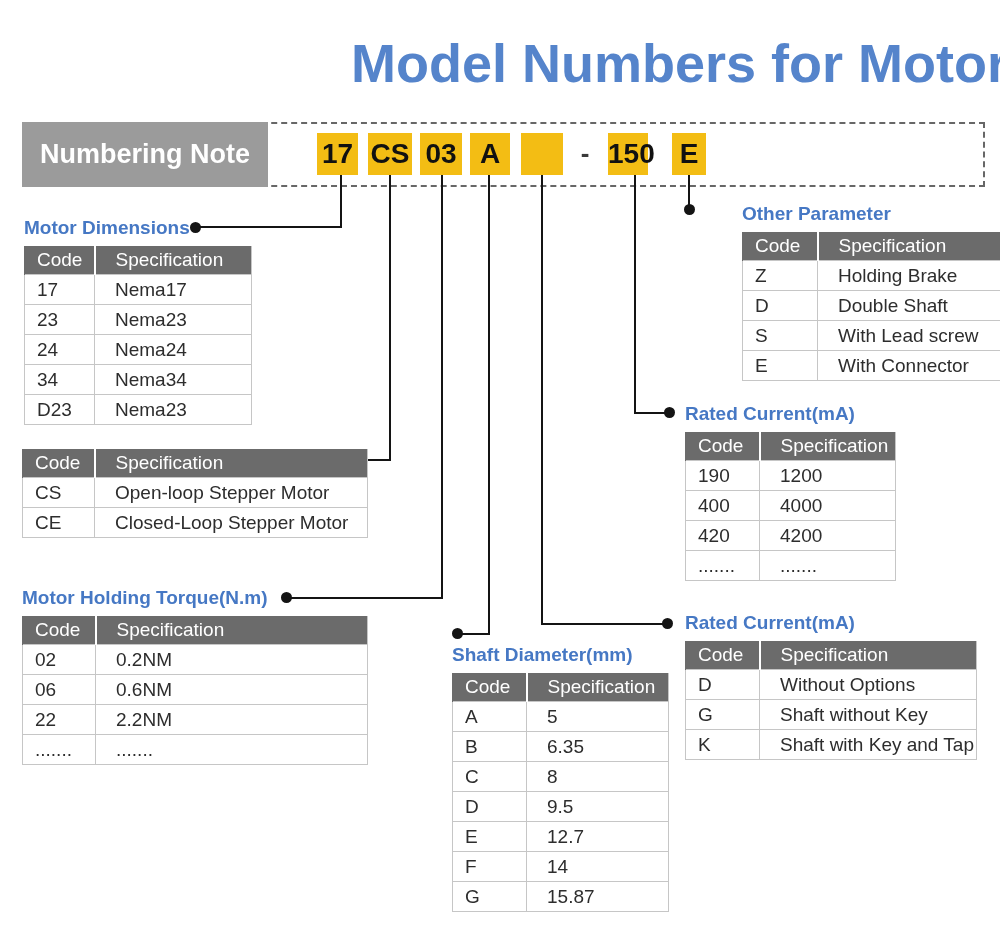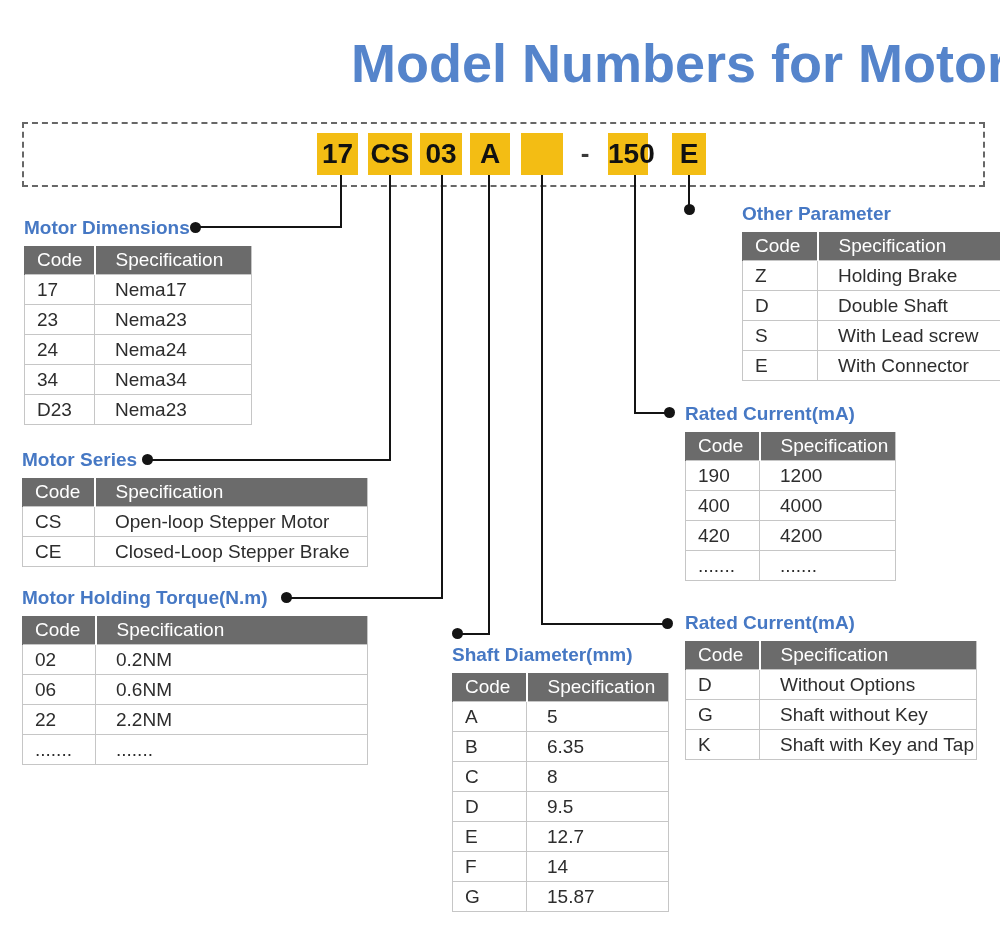--- a/index.html
+++ b/index.html
@@ -61,20 +61,21 @@
   table.spec td.spec-col, table.spec th.spec-col { padding-left: 20px; }
 </style>
 </head>
 <body>
 
 <div id="canvas">
 
   <h1 class="page-title">Model Numbers for Motor</h1>
 
   <div class="dash-box"></div>
+  <div class="note-box">Numbering Note</div>
 
   <div class="code-box" style="left:317px;width:41px">17</div>
   <div class="code-box" style="left:368px;width:44px">CS</div>
   <div class="code-box" style="left:420px;width:42px">03</div>
   <div class="code-box" style="left:470px;width:40px">A</div>
   <div class="code-box" style="left:521px;width:42px"></div>
   <div class="code-sep">-</div>
   <div class="code-box" style="left:608px;width:40px">150</div>
   <div class="code-box" style="left:672px;width:34px">E</div>
 
@@ -137,40 +138,39 @@
           </tr>
           <tr>
             <td>D23</td>
             <td class="spec-col">Nema23</td>
           </tr>
         </tbody>
       </table>
   </div>
 
   <div class="section" style="left:22px;top:449px">
-    <span class="sec-title">Motor Series</span>
     <table class="spec" style="width:346px">
       <colgroup>
           <col style="width:72px">
           <col>
         </colgroup>
     <thead>
           <tr>
             <th>Code</th>
             <th class="spec-col">Specification</th>
           </tr>
         </thead>
         <tbody>
           <tr>
             <td>CS</td>
             <td class="spec-col">Open-loop Stepper Motor</td>
           </tr>
           <tr>
             <td>CE</td>
-            <td class="spec-col">Closed-Loop Stepper Brake</td>
+            <td class="spec-col">Closed-Loop Stepper Motor</td>
           </tr>
         </tbody>
       </table>
   </div>
 
   <div class="section" style="left:22px;top:587px">
     <span class="sec-title">Motor Holding Torque(N.m)</span>
     <table class="spec" style="width:346px">
       <colgroup>
           <col style="width:73px">

